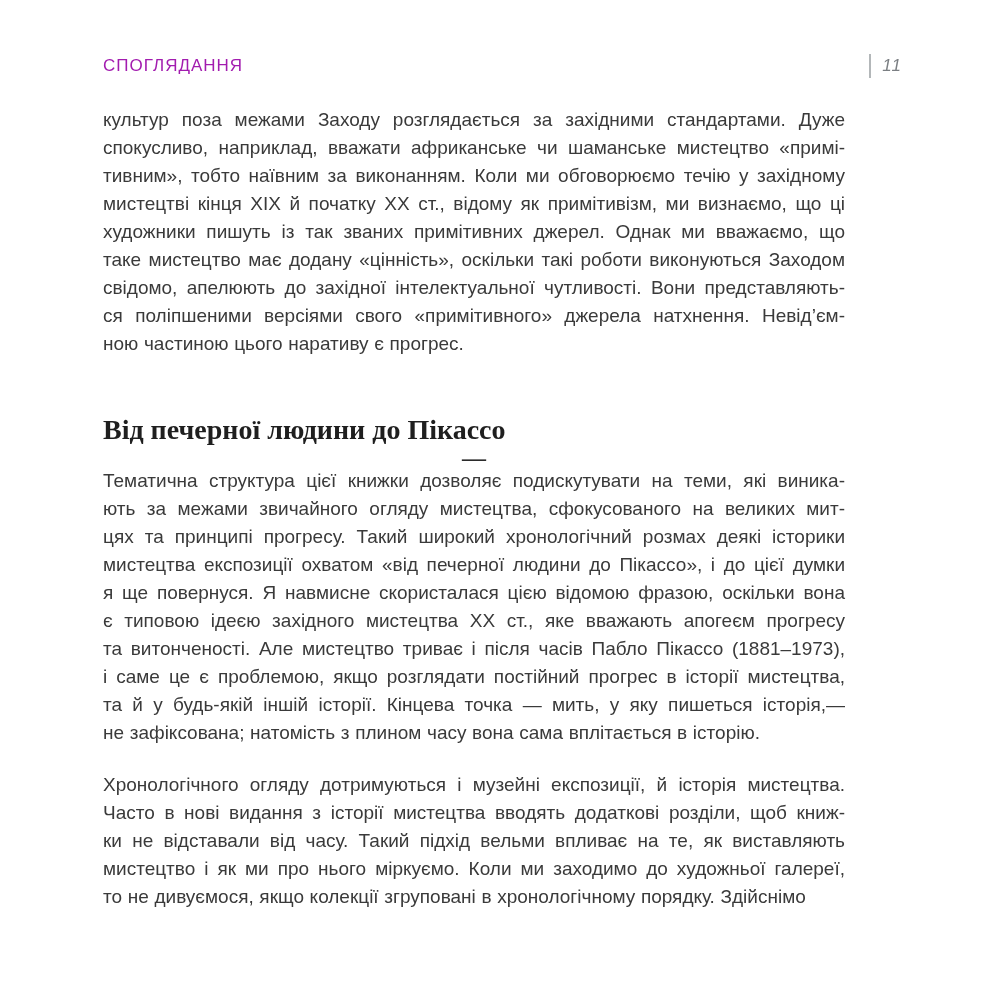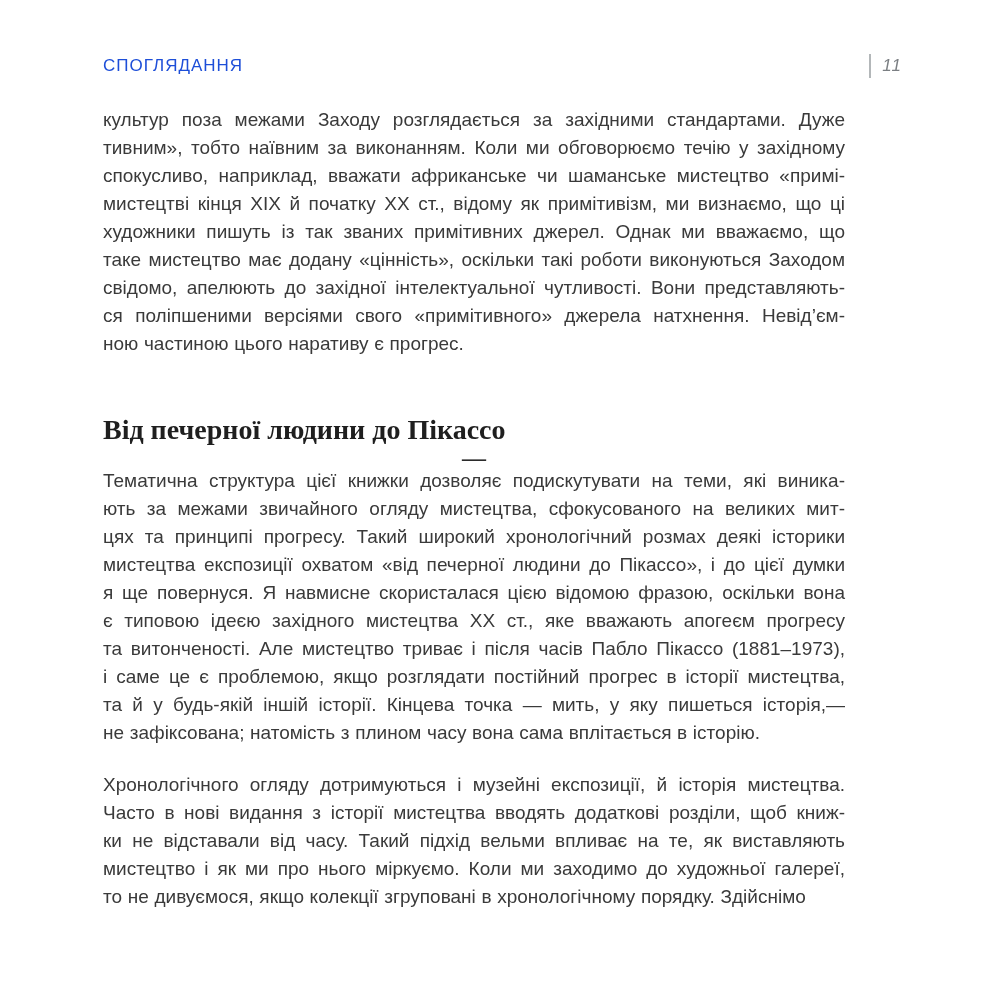--- a/index.html
+++ b/index.html
@@ -16,21 +16,21 @@
     top: 54px;
     left: 103px;
     width: 799px;
     display: flex;
     justify-content: space-between;
     align-items: center;
   }
   .running-title {
     font-size: 17px;
     letter-spacing: 1px;
-    color: #1d4ed8;
+    color: #a21caf;
   }
   .pagenum-wrap {
     display: flex;
     align-items: center;
     gap: 11px;
   }
   .pagenum-bar {
     width: 2px;
     height: 24px;
     background: #b3b7b9;
@@ -92,22 +92,22 @@
     <span class="pagenum-wrap">
       <span class="pagenum-bar"></span>
       <span class="pagenum">11</span>
     </span>
   </div>
 
   <div class="content">
 
     <div class="para para-1">
       <div class="line">культур поза межами Заходу розглядається за західними стандартами. Дуже</div>
+      <div class="line">спокусливо, наприклад, вважати африканське чи шаманське мистецтво «примі-</div>
       <div class="line">тивним», тобто наївним за виконанням. Коли ми обговорюємо течію у західному</div>
-      <div class="line">спокусливо, наприклад, вважати африканське чи шаманське мистецтво «примі-</div>
       <div class="line">мистецтві кінця XIX й початку XX ст., відому як примітивізм, ми визнаємо, що ці</div>
       <div class="line">художники пишуть із так званих примітивних джерел. Однак ми вважаємо, що</div>
       <div class="line">таке мистецтво має додану «цінність», оскільки такі роботи виконуються Заходом</div>
       <div class="line">свідомо, апелюють до західної інтелектуальної чутливості. Вони представляють-</div>
       <div class="line">ся поліпшеними версіями свого «примітивного» джерела натхнення. Невід’єм-</div>
       <div class="line natural">ною частиною цього наративу є прогрес.</div>
     </div>
 
     <div class="heading-block">Від печерної людини до Пікассо</div>
     <div class="heading-divider">—</div>

